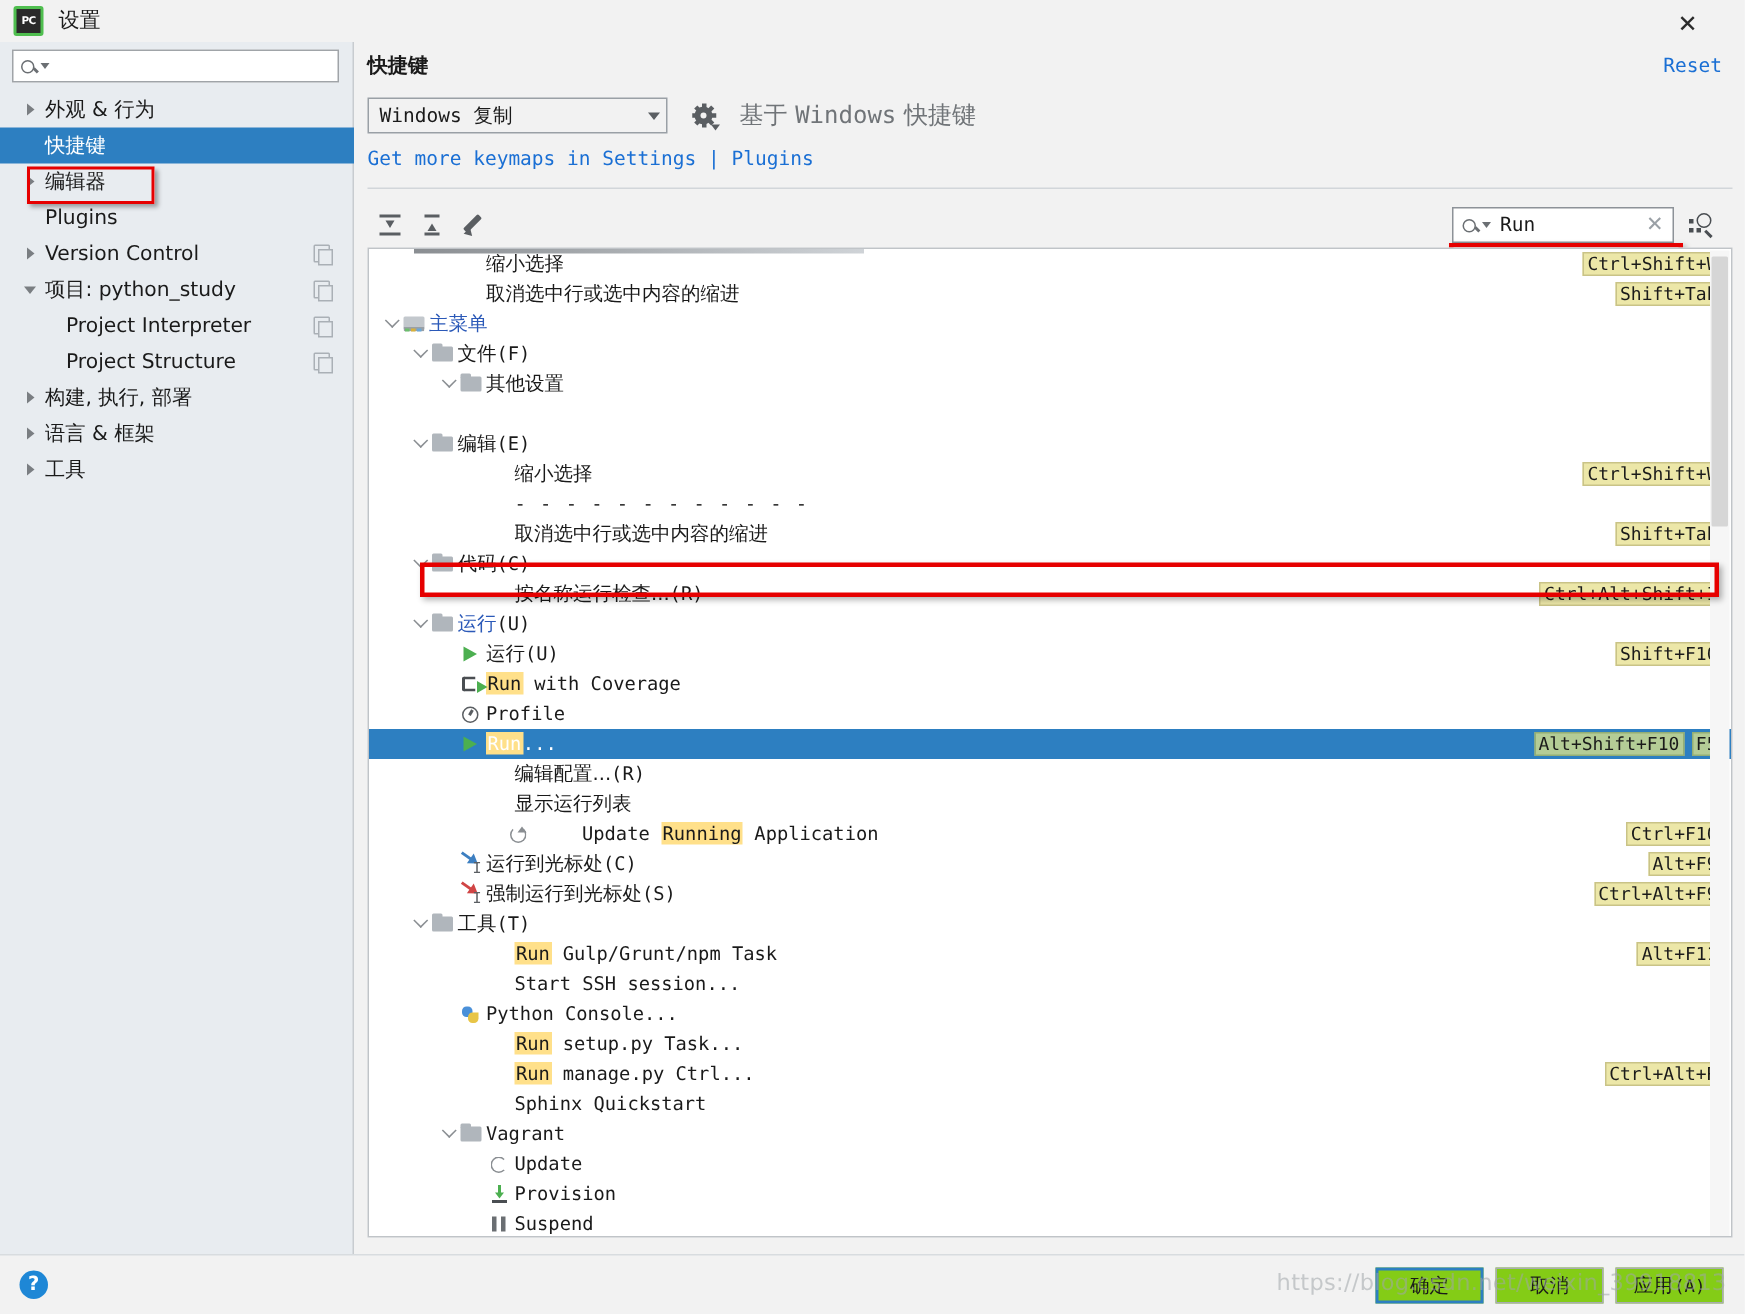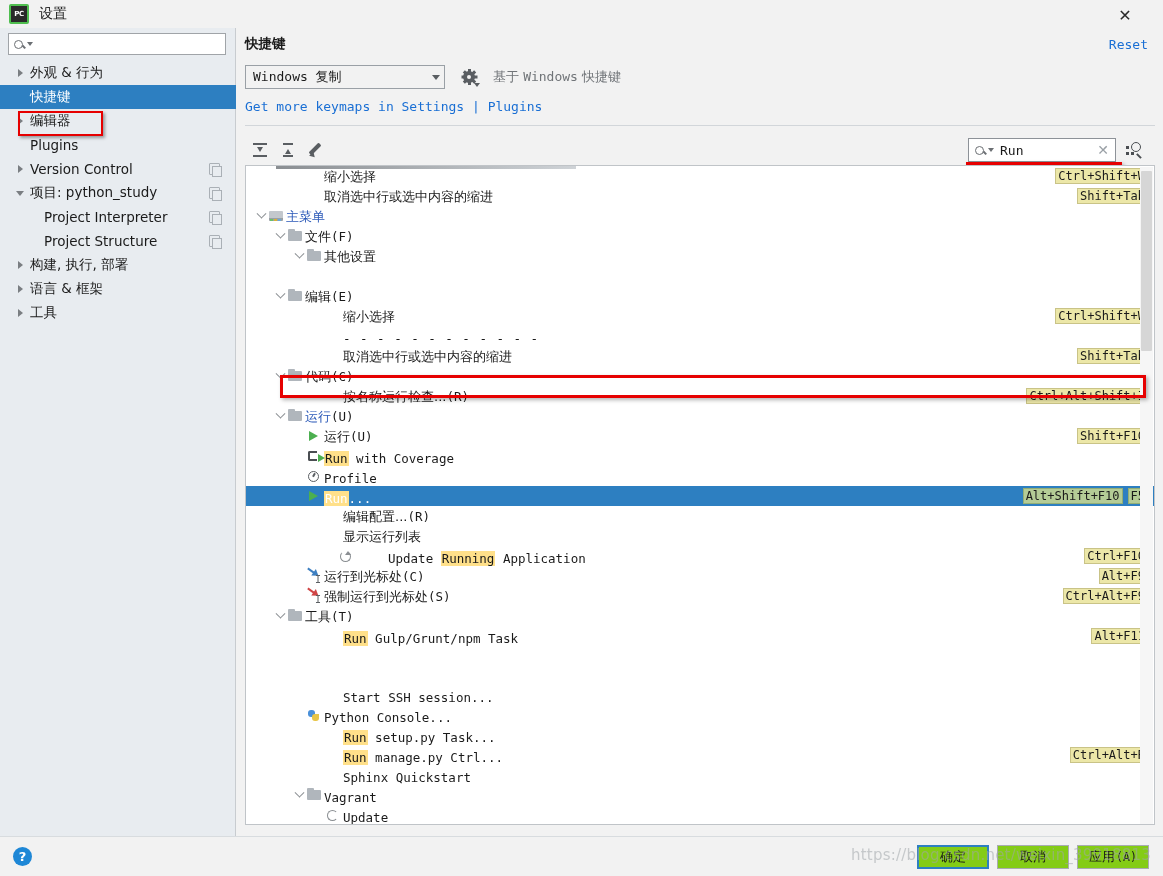--- a/index.html
+++ b/index.html
@@ -188,21 +188,21 @@
   .gear-tooth.r90 { transform: rotate(90deg); }
   .gear-tooth.r135 { transform: rotate(135deg); }
   .gear-mini {
     position: absolute; right: -3px; bottom: -2px;
     width: 0; height: 0;
     border-left: 3px solid transparent;
     border-right: 3px solid transparent;
     border-top: 4px solid #5a5e62;
   }
   .based-on {
-    margin-left: 16px; font-size: 13px; color: #707478;
+    margin-left: 16px; font-size: 16px; color: #707478;
     font-family: "DejaVu Sans", sans-serif;
     white-space: nowrap;
   }
   .based-on .mono { font-family: "DejaVu Sans Mono", monospace; }
   .get-more {
     position: absolute; left: 8px; top: 71px;
     font-size: 13px; color: #1a6fd4;
     font-family: "DejaVu Sans Mono", monospace;
     cursor: pointer;
   }
@@ -321,21 +321,21 @@
   .tree-wrap {
     position: absolute; left: 8px; top: 137px;
     width: 910px; height: 660px;
     background: #ffffff;
     border: 1px solid #c0c4c8;
     overflow: hidden;
   }
   .tree-inner { position: relative; width: 910px; }
   .trow {
     position: relative; height: 20px;
-    display: flex; align-items: flex-end;
+    display: flex; align-items: center;
     white-space: nowrap; cursor: pointer;
   }
   .trow.sel { background: #2d7fc1; }
   .trow.sel .tlabel, .trow.sel .tlabel .mn { color: #ffffff; }
   .tarrow {
     width: 14px; height: 20px; flex: none;
     display: flex; align-items: center; justify-content: center;
   }
   .chev {
     width: 7px; height: 7px;
@@ -929,21 +929,21 @@
             <div class="tlabel"><span>工具</span><span class="mn">(T)</span></div>
           </div>
           <div class="trow" style="padding-left: 65px;">
             <div class="tarrow"></div>
             <div class="ticon"></div>
             <div class="tlabel"><span class="hl">Run</span><span class="mono"> Gulp/Grunt/npm Task</span></div>
             <div class="tkeys">
               <div class="kbadge">Alt+F11</div>
             </div>
           </div>
-          <div class="trow" style="padding-left: 65px; margin-top: 39px;">
+          <div class="trow" style="padding-left: 65px;">
             <div class="tarrow"></div>
             <div class="ticon"></div>
             <div class="tlabel"><span class="mono">Start SSH session...</span></div>
           </div>
           <div class="trow" style="padding-left: 46px;">
             <div class="tarrow"></div>
             <div class="ticon">
               <div class="py-icon"></div>
             </div>
             <div class="tlabel"><span class="mono">Python Console...</span></div>

